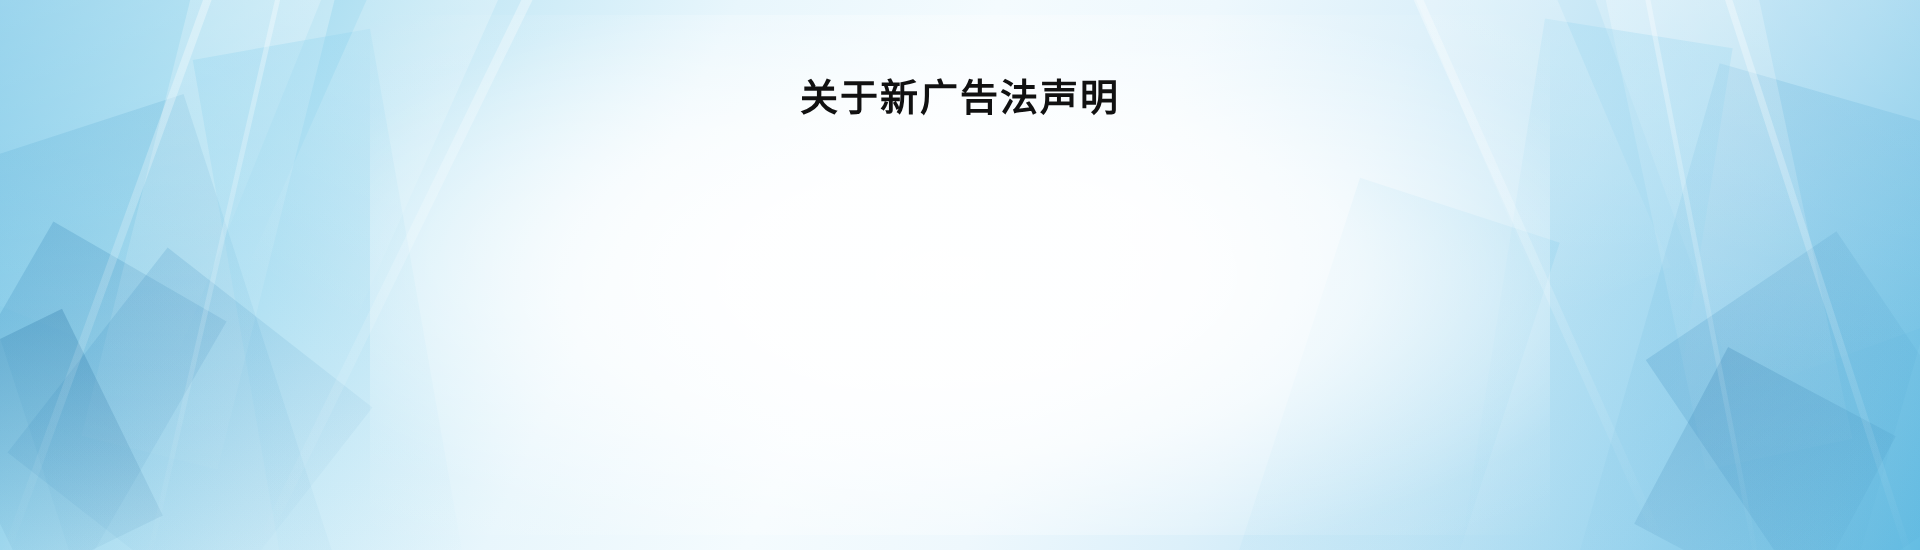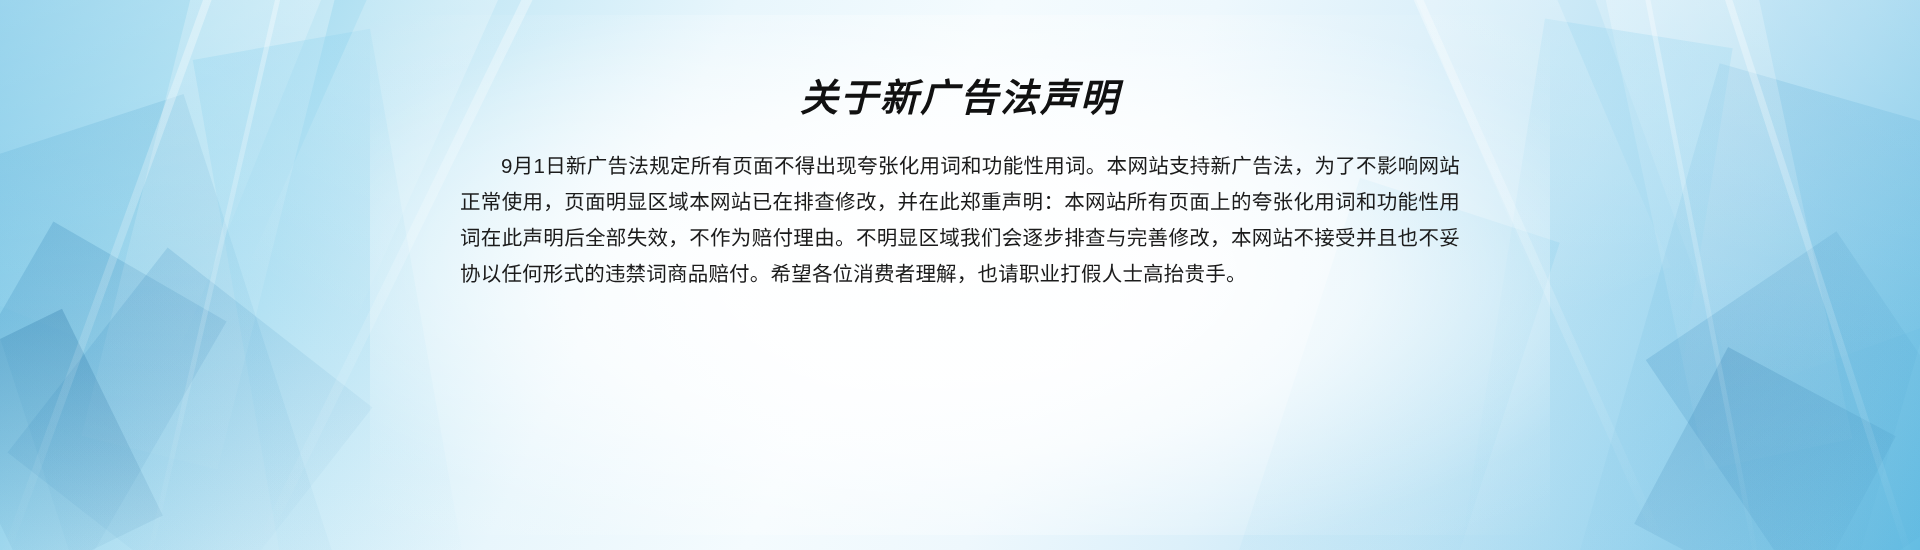--- a/index.html
+++ b/index.html
@@ -140,21 +140,20 @@
   }
 
   .page-title {
     margin: 0 0 28px 0;
     text-align: center;
     font-size: 38px;
     font-weight: bold;
     color: #111111;
     letter-spacing: 2px;
     line-height: 1.1;
-    font-style: italic;
   }
 
   .statement-body {
     color: #1b1b1b;
     font-size: 20.5px;
     line-height: 36px;
     letter-spacing: 0.2px;
   }
 
   .para {
@@ -196,17 +195,16 @@
     <div class="streak k5"></div>
     <div class="streak k6"></div>
   </div>
 
   <div class="glow"></div>
 
   <div class="content">
     <h1 class="page-title">关于新广告法声明</h1>
 
     <div class="statement-body">
-      <p class="para para-indent">9月1日新广告法规定所有页面不得出现夸张化用词和功能性用词。本网站支持新广告法，为了不影响网站正常使用，页面明显区域本网站已在排查修改，并在此郑重声明：本网站所有页面上的夸张化用词和功能性用词在此声明后全部失效，不作为赔付理由。不明显区域我们会逐步排查与完善修改，本网站不接受并且也不妥协以任何形式的违禁词商品赔付。希望各位消费者理解，也请职业打假人士高抬贵手。</p>
     </div>
   </div>
 
 </div>
 
 </body></html>

